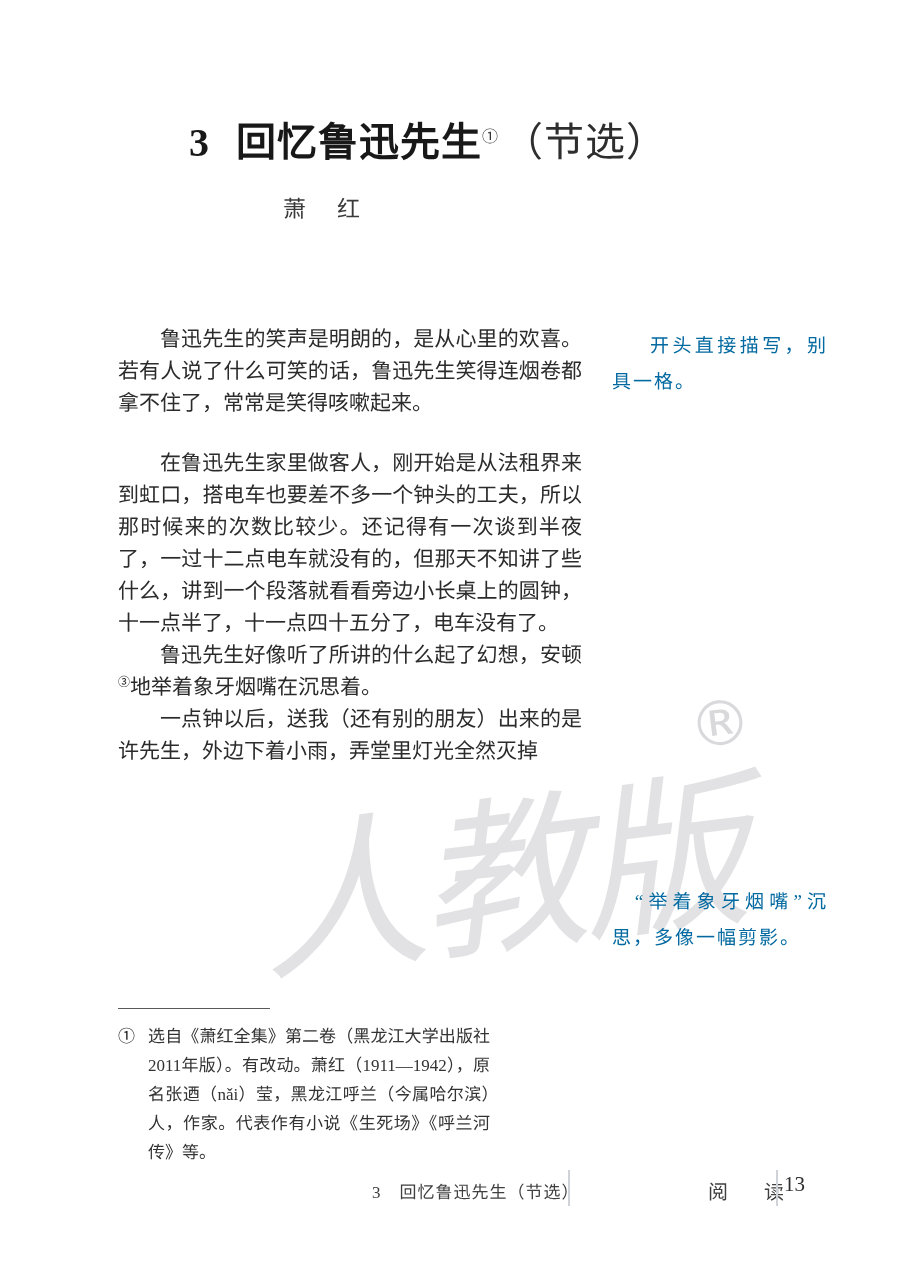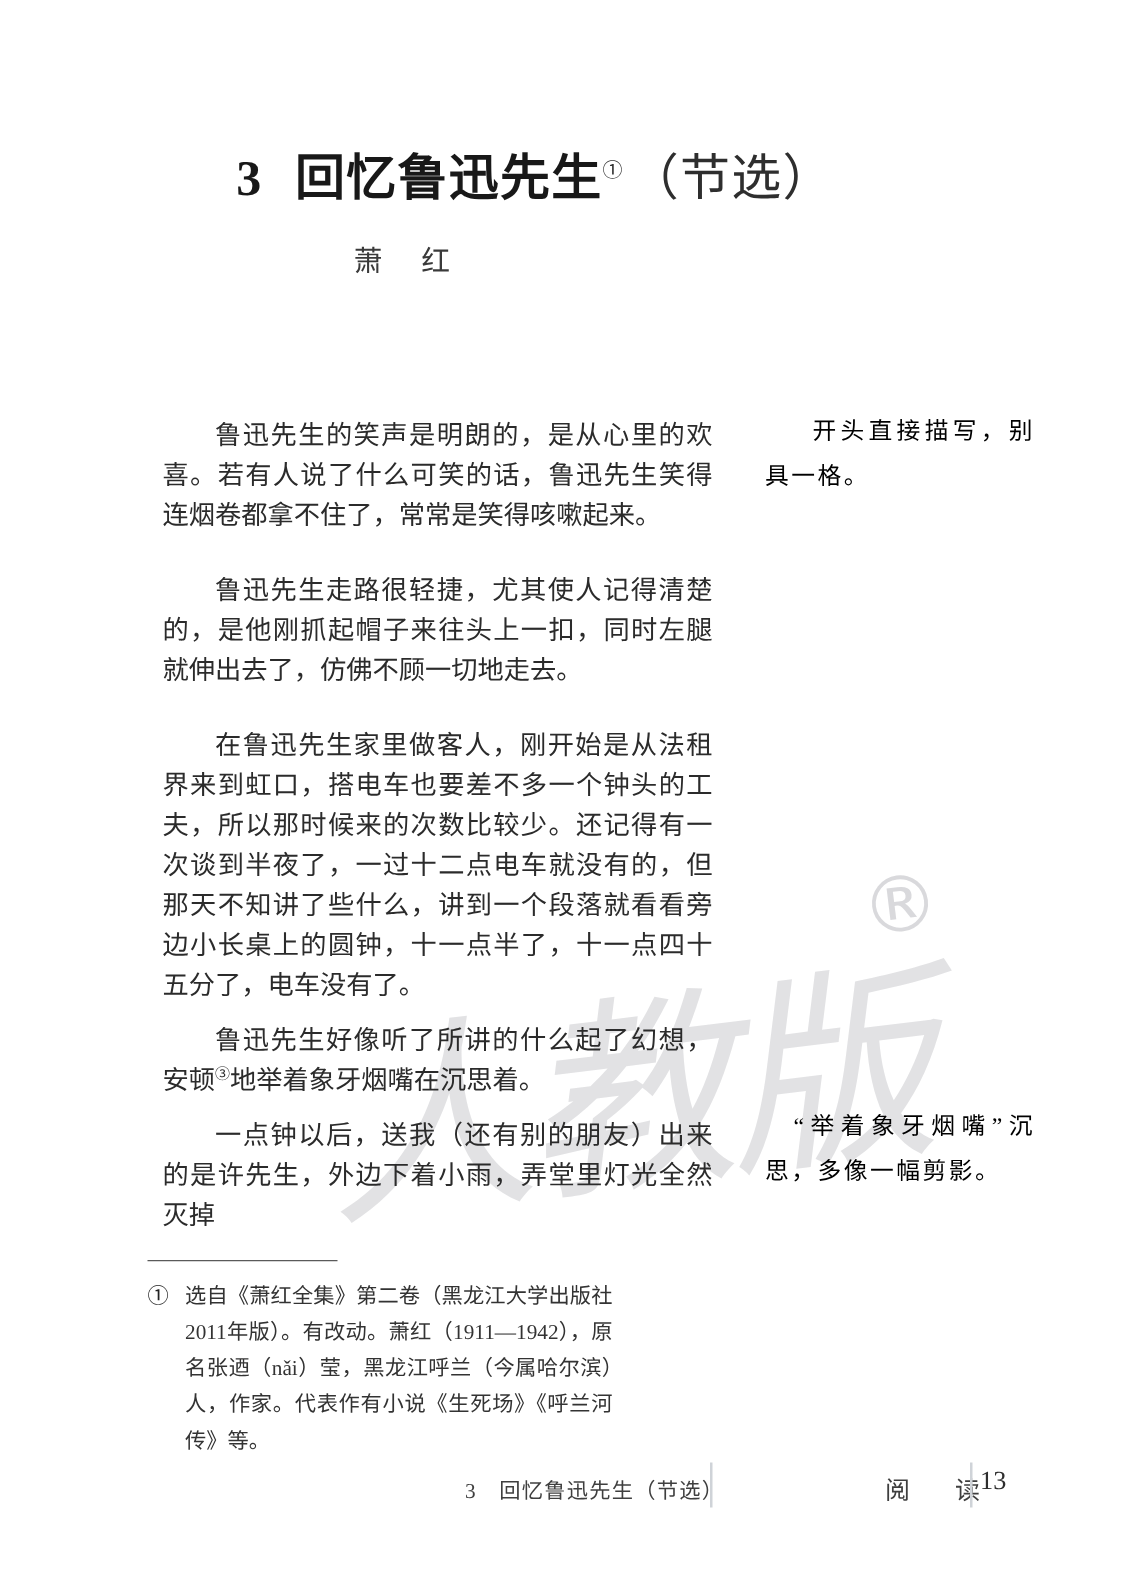--- a/index.html
+++ b/index.html
@@ -63,42 +63,41 @@
     font-size:23px;color:#3a3a3a;
     letter-spacing:4px;z-index:2;
   }
 
   
   .body-col{
     position:absolute;left:118px;top:323px;width:464px;
     z-index:2;
   }
   .body-col p{
-    margin:12px;
+    margin:0;
     font-size:21px;
     line-height:32px;
     text-align:justify;
     color:#2b2b2b;
-    font-family:Liberation Mono, monospace;
   }
   .body-col p{text-indent:2em;}
   .body-col p.sect-gap{margin-bottom:28px;}
   sup.ref{
     font-size:12px;
     vertical-align:super;
     line-height:0;
     color:#2b2b2b;
   }
 
   
   .margin-note{
     position:absolute;width:216px;
     font-size:19px;line-height:36px;
     letter-spacing:2px;
-    color:#000000;
+    color:#0369a1;
     text-align:justify;
     z-index:2;
   }
   .margin-note.n1{left:612px;top:328px;text-indent:2em;}
   .margin-note.n2{left:612px;top:884px;text-indent:1.2em;}
 
   
   .fn-rule{
     position:absolute;left:118px;top:1008px;
     width:152px;height:1px;background:#5a5a5a;
@@ -144,21 +143,20 @@
 
   <div class="title-wrap">
     <h1 class="lesson-title">
       <span class="lesson-number">3</span><span>回忆鲁迅先生</span><sup class="title-sup">①</sup><span class="title-subtitle">（节选）</span>
     </h1>
   </div>
   <div class="author">萧　红</div>
 
   <div class="body-col">
     <p class="sect-gap">鲁迅先生的笑声是明朗的，是从心里的欢喜。若有人说了什么可笑的话，鲁迅先生笑得连烟卷都拿不住了，常常是笑得咳嗽起来。</p>
-    <p class="sect-gap">鲁迅先生走路很轻捷，尤其使人记得清楚的，是他刚抓起帽子来往头上一扣，同时左腿就伸出去了，仿佛不顾一切地走去。</p>
     <p>在鲁迅先生家里做客人，刚开始是从法租界来到虹口，搭电车也要差不多一个钟头的工夫，所以那时候来的次数比较少。还记得有一次谈到半夜了，一过十二点电车就没有的，但那天不知讲了些什么，讲到一个段落就看看旁边小长桌上的圆钟，十一点半了，十一点四十五分了，电车没有了。</p>
     <p><span>鲁迅先生好像听了所讲的什么起了幻想，安顿</span><sup class="ref">③</sup><span>地举着象牙烟嘴在沉思着。</span></p>
     <p>一点钟以后，送我（还有别的朋友）出来的是许先生，外边下着小雨，弄堂里灯光全然灭掉</p>
   </div>
 
   <div class="margin-note n1">开头直接描写，别具一格。</div>
   <div class="margin-note n2">“举着象牙烟嘴”沉思，多像一幅剪影。</div>
 
   <div class="fn-rule"></div>
 

